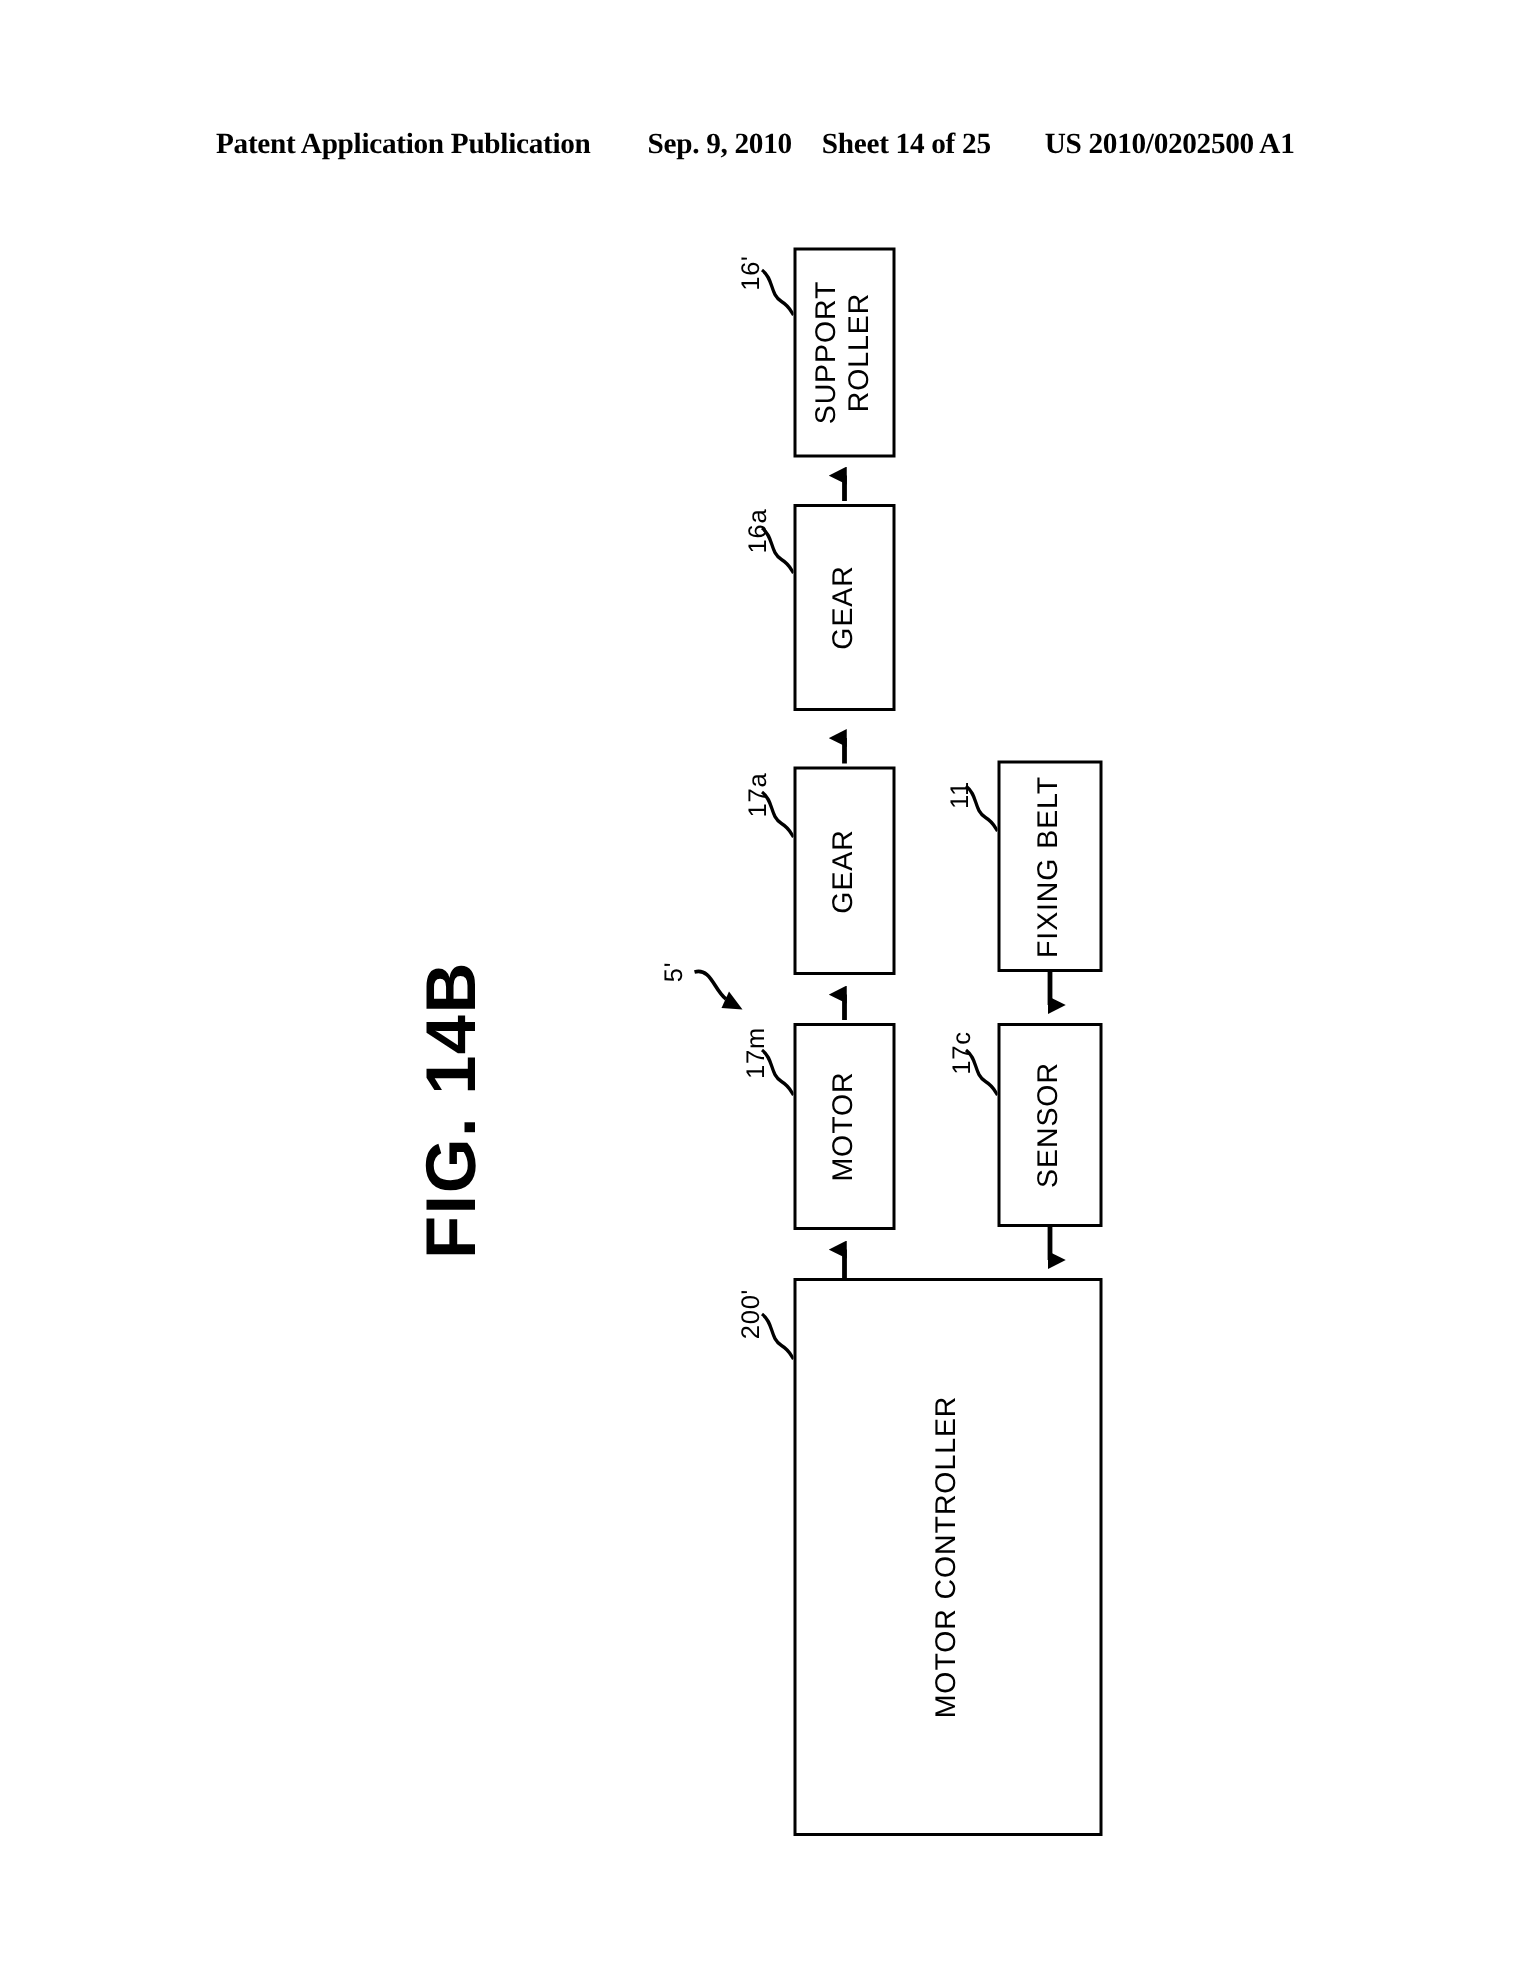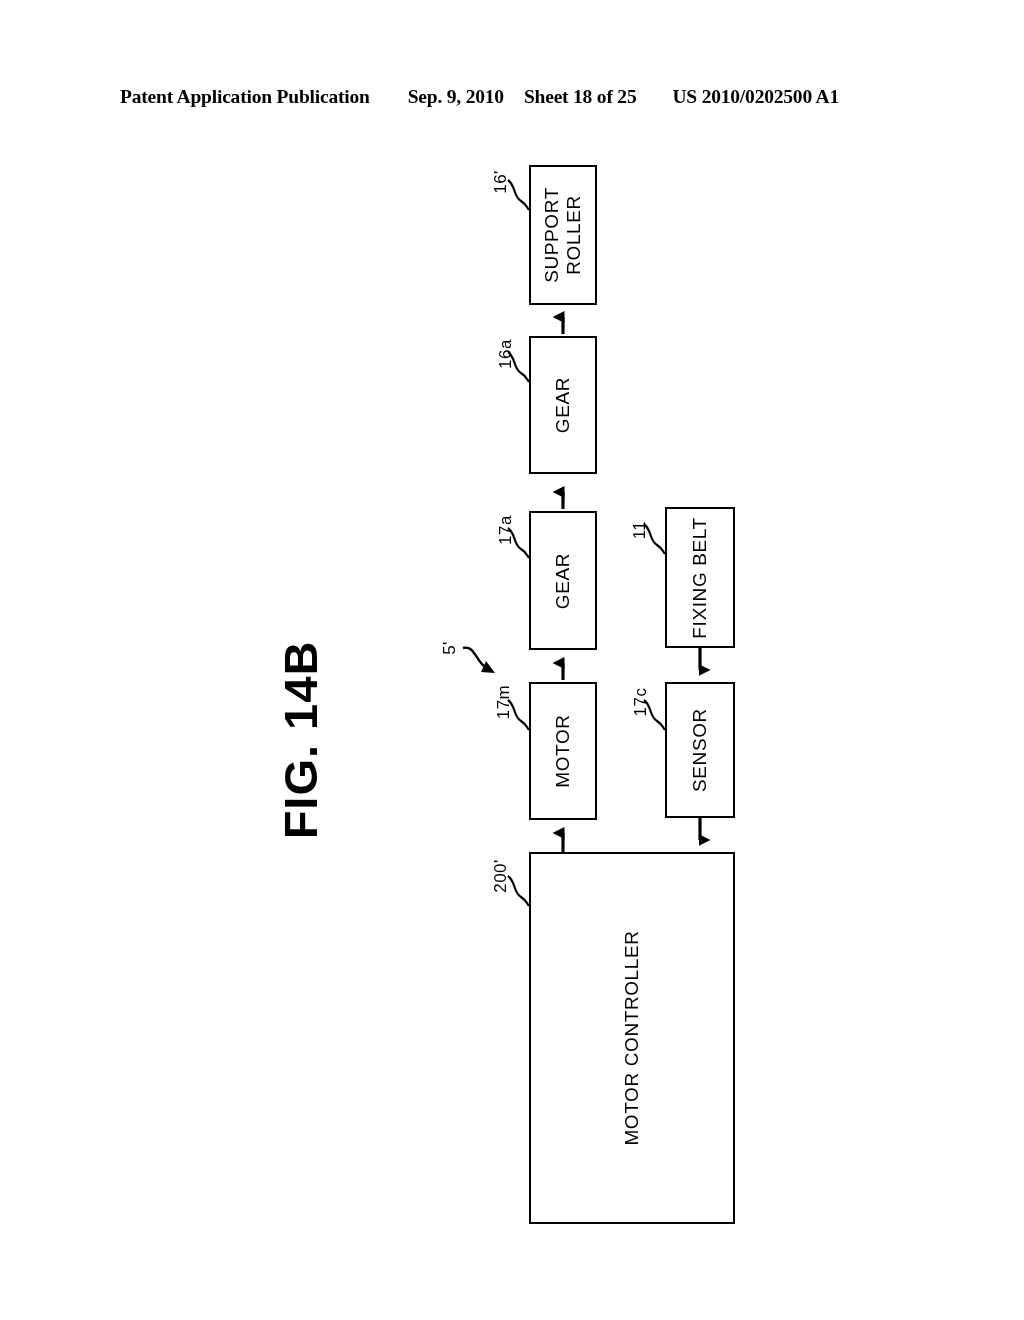--- a/index.html
+++ b/index.html
@@ -16,21 +16,21 @@
     position: relative;
     width: 1024px;
     height: 1320px;
     background: #ffffff;
     overflow: hidden;
   }
 
   
   #header {
     position: absolute;
-    left: 120px;
+    left: 144px;
     top: 86px;
     width: 760px;
     height: 28px;
     display: flex;
     align-items: baseline;
     font-family: "Liberation Serif", serif;
     font-weight: bold;
     font-size: 19.5px;
     letter-spacing: -0.2px;
     white-space: nowrap;
@@ -95,21 +95,21 @@
   }
 </style>
 </head>
 <body>
 
 <div id="page">
 
   <div id="header">
     <span class="h-pub">Patent Application Publication</span>
     <span class="h-date">Sep. 9, 2010</span>
-    <span class="h-sheet">Sheet 18 of 25</span>
+    <span class="h-sheet">Sheet 14 of 25</span>
     <span class="h-num">US 2010/0202500 A1</span>
   </div>
 
   <div id="fig-title">FIG. 14B</div>
 
   <svg id="wires" viewBox="0 0 1024 1320" width="1024" height="1320" xmlns="http://www.w3.org/2000/svg">
     <defs>
       <marker id="arrow-up" markerWidth="12" markerHeight="12" refX="6" refY="10.5" orient="auto" markerUnits="userSpaceOnUse">
         <path d="M6,0 L12,12 L0,12 Z" fill="#000000"></path>
       </marker>

